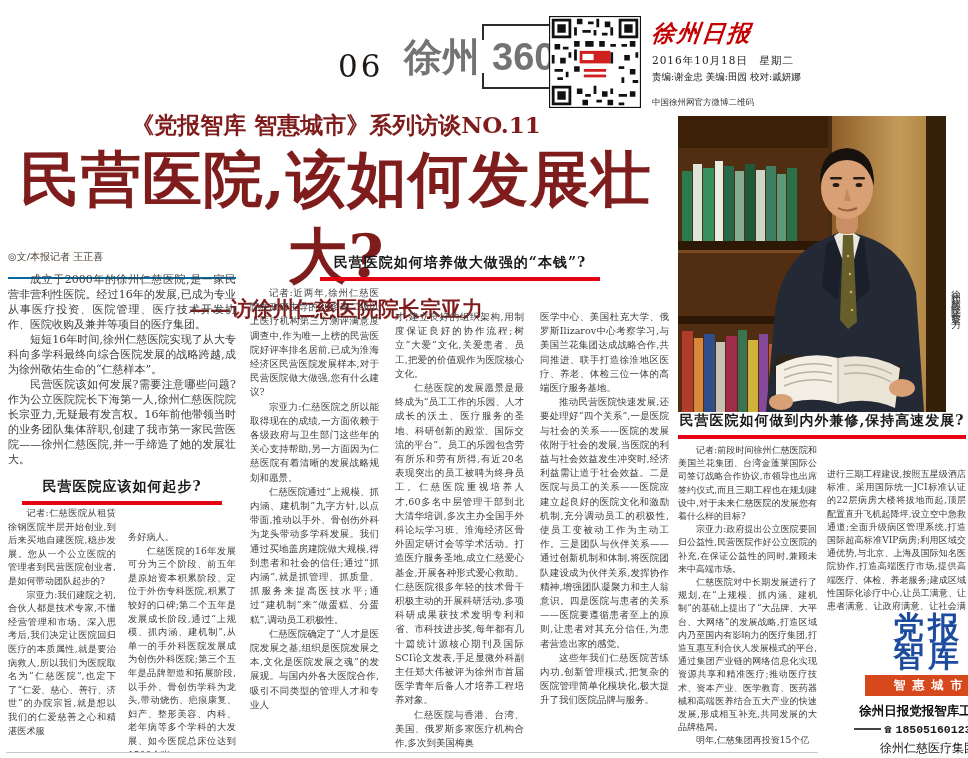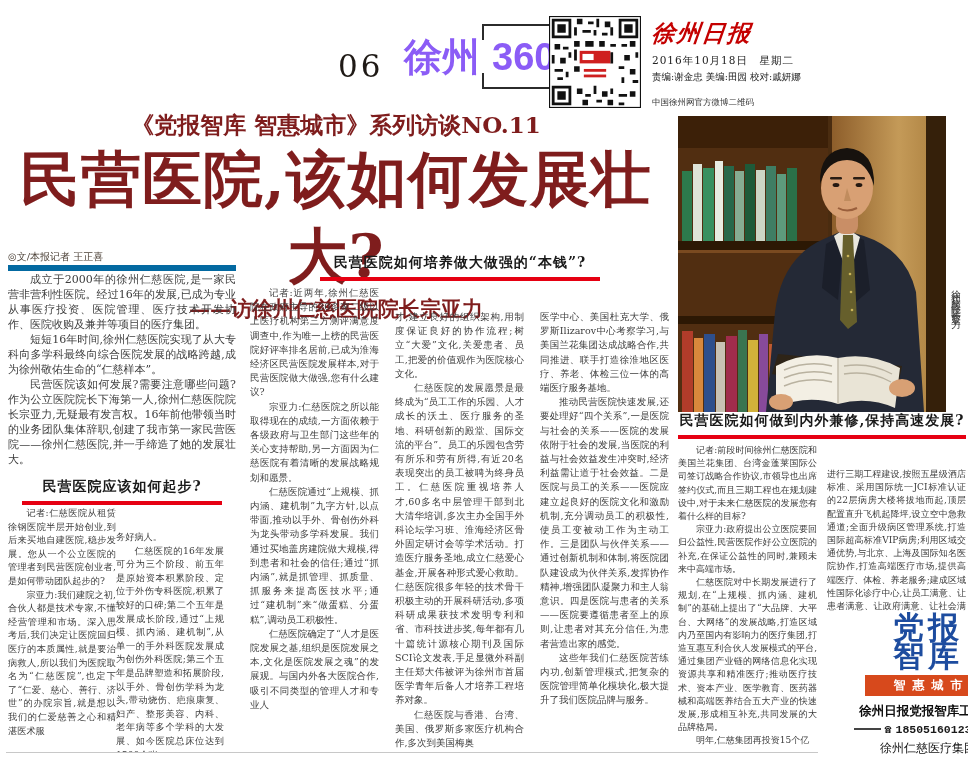--- a/index.html
+++ b/index.html
@@ -1,54 +1,54 @@
 <!DOCTYPE html>
 <html><head>
 <meta charset="utf-8">
 <style>
   html,body{margin:0;padding:0;background:#ffffff;}
   .page{position:relative;width:968px;height:758px;background:#fff;overflow:hidden;
         font-family:"DejaVu Serif","Liberation Serif",serif;color:#3c3c3c;}
   
   .pageno{position:absolute;left:338px;top:40px;font-size:31px;letter-spacing:3px;color:#1f1a16;margin-top:8px;}
   .brand{position:absolute;left:404px;top:32px;font-family:"Liberation Sans","DejaVu Sans",sans-serif;
-         font-weight:bold;font-size:38px;color:#8b5cf6;display:flex;align-items:center;}
+         font-weight:bold;font-size:38px;color:#737373;display:flex;align-items:center;}
   .f360{position:relative;padding:4px 10px;margin-left:2px;}
   .f360::before{content:"";position:absolute;left:0;right:0;top:-8px;height:14px;
         border-top:2px solid #2b2b2b;border-left:2px solid #2b2b2b;border-right:2px solid #2b2b2b;}
   .f360::after{content:"";position:absolute;left:0;right:0;bottom:-6px;height:14px;
         border-bottom:2px solid #2b2b2b;border-left:2px solid #2b2b2b;border-right:2px solid #2b2b2b;}
   .qr{position:absolute;left:549px;top:16px;width:92px;height:92px;}
   .mastinfo{position:absolute;left:652px;top:18px;width:220px;}
   .masthead{font-size:23px;font-weight:bold;font-style:italic;color:#c40000;letter-spacing:2px;
             transform:skewX(-6deg);transform-origin:left;}
   .dateline{margin-top:5px;font-size:10.5px;color:#222;letter-spacing:1px;}
   .editors{margin-top:3px;font-size:9.5px;color:#222;}
   .qrcap{margin-top:13px;font-size:8.5px;color:#333;}
   
   .headline{position:absolute;left:0;top:110px;width:672px;text-align:center;color:#7f1d1d;}
   .kicker{font-size:23px;font-weight:bold;}
   .title{font-size:60px;font-weight:bold;line-height:1.28;letter-spacing:1px;}
   .subtitle{font-size:21px;font-weight:bold;}
   
   .byline-row{position:absolute;left:8px;top:250px;width:228px;font-size:10px;color:#4a3f35;
-              border-bottom:6px solid #0369a1;padding-bottom:1px;}
+              border-bottom:2px solid #0369a1;padding-bottom:13px;}
   .intro{position:absolute;left:8px;top:272px;width:228px;height:204px;overflow:hidden;
          font-size:11px;line-height:15px;}
   p{margin:0;text-indent:2em;text-align:justify;}
   p.cont{text-indent:0;margin-top:24px;}
   .sec-h{position:absolute;text-align:center;}
   .sec-h .ht{font-size:14px;font-weight:bold;color:#1a1a1a;letter-spacing:1px;}
   .redbar{height:4px;background:#e60012;margin:5px auto 0;}
   .s1h{left:8px;top:478px;width:228px;}   .s1h .redbar{width:200px;}
   .s2h{left:250px;top:254px;width:420px;} .s2h .redbar{width:280px;}
   .s3h{left:678px;top:412px;width:288px;} .s3h .redbar{width:288px;}
   .cols{position:absolute;display:flex;}
   .col{overflow:hidden;}
-  .s1cols{left:8px;top:506px;width:228px;height:246px;font-size:9.2px;line-height:13.6px;}
+  .s1cols{left:8px;top:506px;width:228px;height:246px;gap:12px;font-size:9.2px;line-height:13.6px;}
   .s1cols .col{width:108px;height:246px;}
   .s2cols{left:250px;top:286px;width:420px;height:466px;gap:16px;font-size:9.5px;line-height:14.2px;}
   .s2cols .col{width:129px;height:466px;}
   .s3cols{left:678px;top:444px;width:288px;gap:10px;font-size:9px;line-height:13.2px;}
   .s3cols .col{width:139px;height:310px;}
   .s3cols .col.c2{height:168px;}
   .bottomrule{position:absolute;left:6px;top:752px;width:812px;height:1px;background:#c8c8c8;}
   
   .photo{position:absolute;left:678px;top:116px;width:268px;height:296px;}
   .photocap{position:absolute;left:949px;top:282px;writing-mode:vertical-rl;font-size:9.5px;

